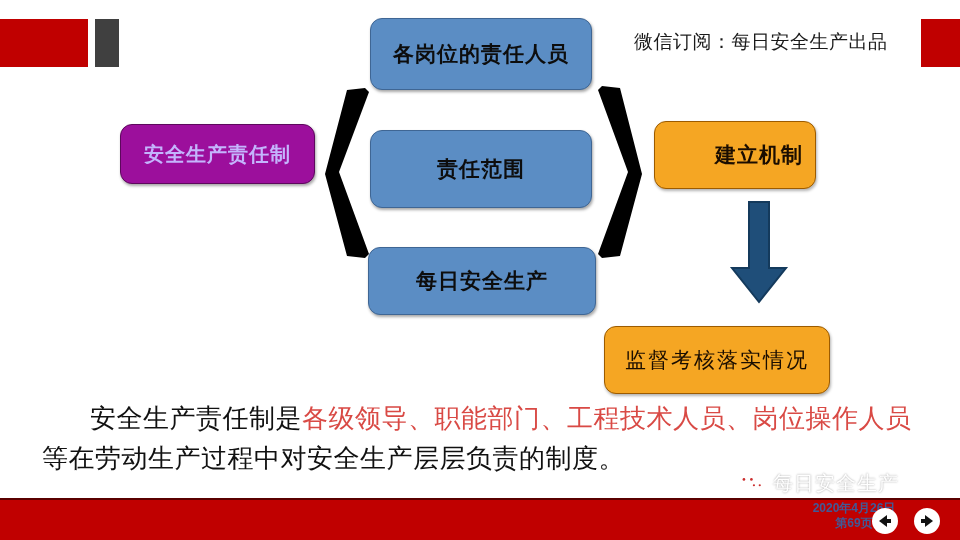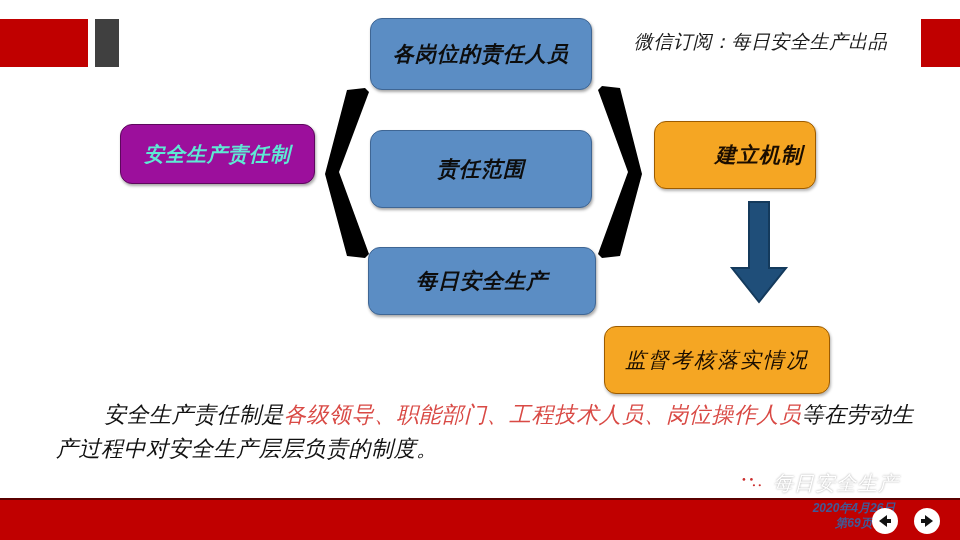--- a/index.html
+++ b/index.html
@@ -9,21 +9,20 @@
   }
   body {
     font-family: "Liberation Sans", "DejaVu Sans", sans-serif;
   }
   #slide {
     position: relative;
     width: 960px;
     height: 540px;
     background: #ffffff;
     overflow: hidden;
-    font-style: italic;
   }
 
   
   .bar-red-left {
     position: absolute;
     left: 0px;
     top: 19px;
     width: 88px;
     height: 48px;
     background: #C00000;
@@ -73,21 +72,21 @@
     border: 1.5px solid #3f6694;
     color: #0d0d0d;
     font-weight: bold;
     font-size: 21px;
     letter-spacing: 1px;
     box-shadow: 1px 2px 3px rgba(0,0,0,0.35);
   }
   .box-purple {
     background: #9C0F9C;
     border: 1.5px solid #5d085d;
-    color: #5eead4;
+    color: #c4b5fd;
     font-weight: bold;
     font-size: 20px;
     letter-spacing: 1px;
     box-shadow: 1px 2px 3px rgba(0,0,0,0.35);
   }
   .box-orange {
     background: #F5A623;
     border: 1.5px solid #9c5b00;
     color: #1a0d00;
     box-shadow: 1px 2px 3px rgba(0,0,0,0.3);
@@ -121,24 +120,24 @@
     position: absolute;
     left: 724px;
     top: 200px;
     width: 70px;
     height: 105px;
   }
 
   
   .body-text {
     position: absolute;
-    left: 56px;
+    left: 42px;
     top: 398px;
     width: 880px;
-    font-size: 22px;
+    font-size: 26px;
     line-height: 1.55;
     color: #111111;
     letter-spacing: 0.5px;
   }
   .body-text .red {
     color: #D94A45;
   }
   .indent {
     display: inline-block;
     width: 48px;

